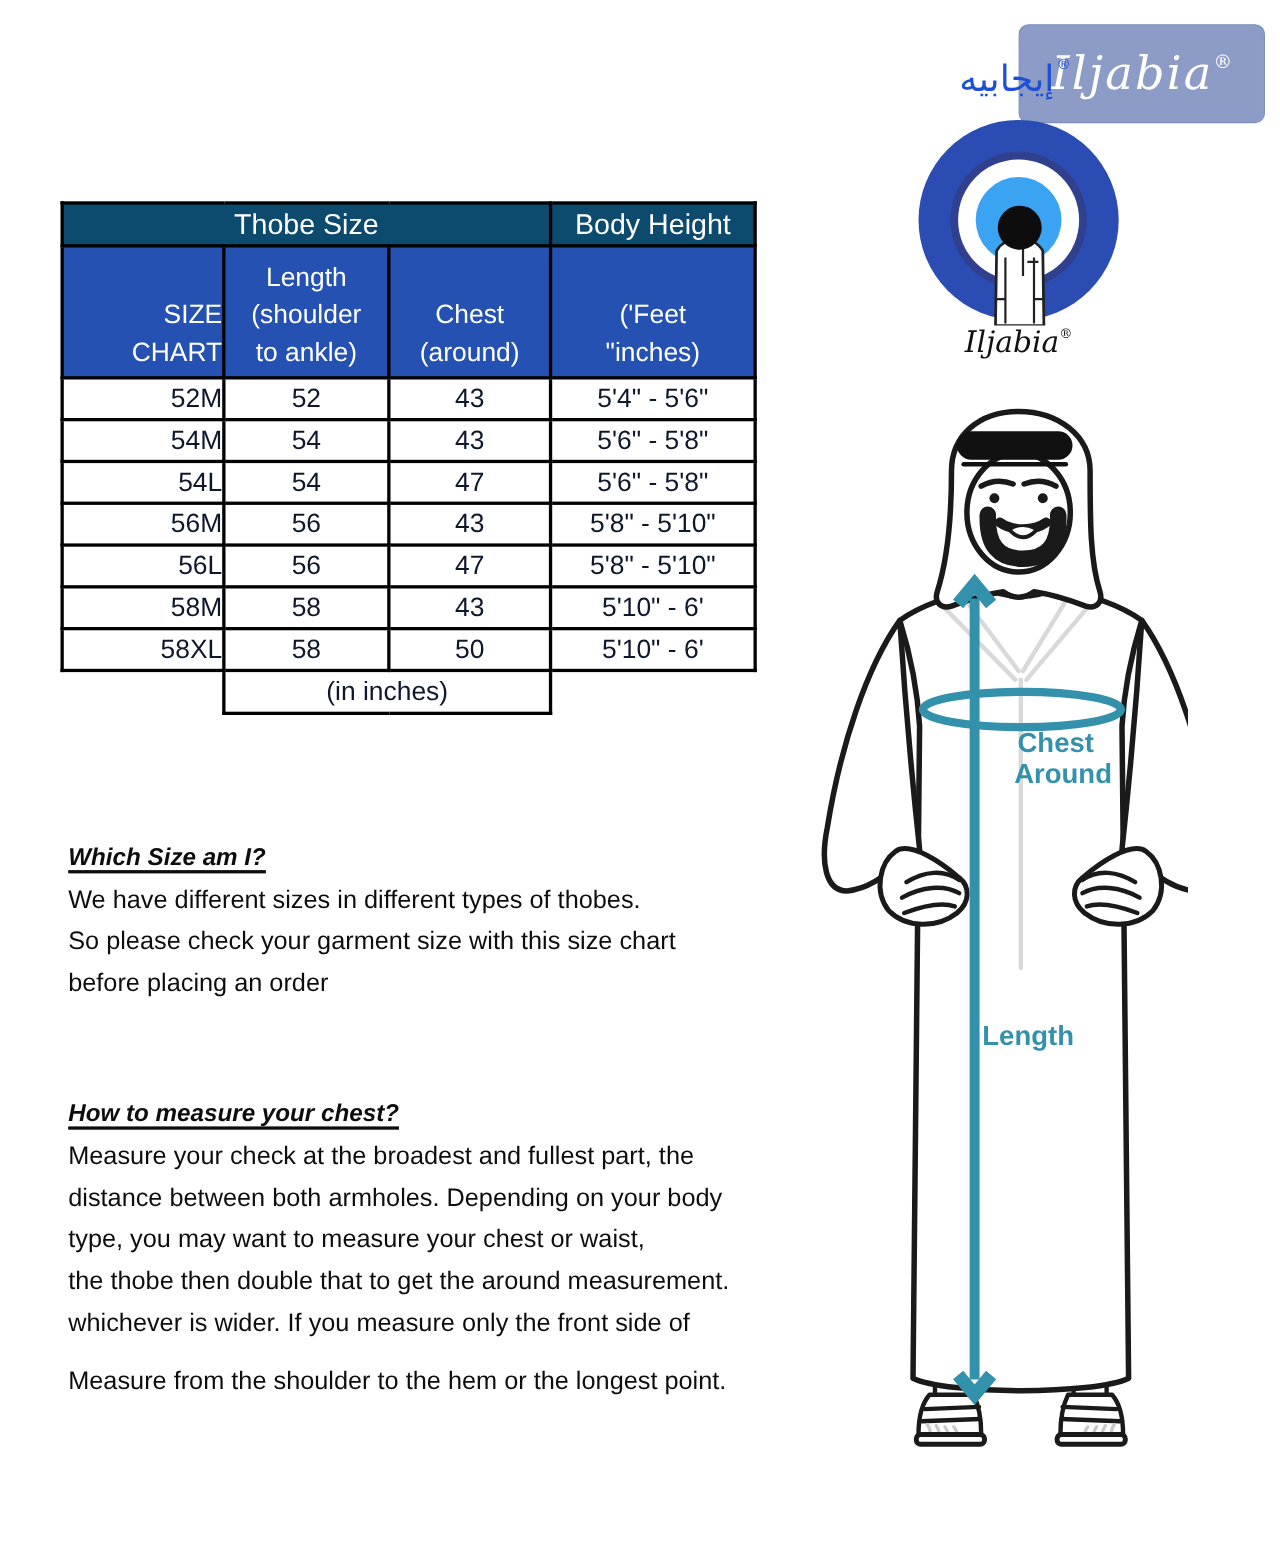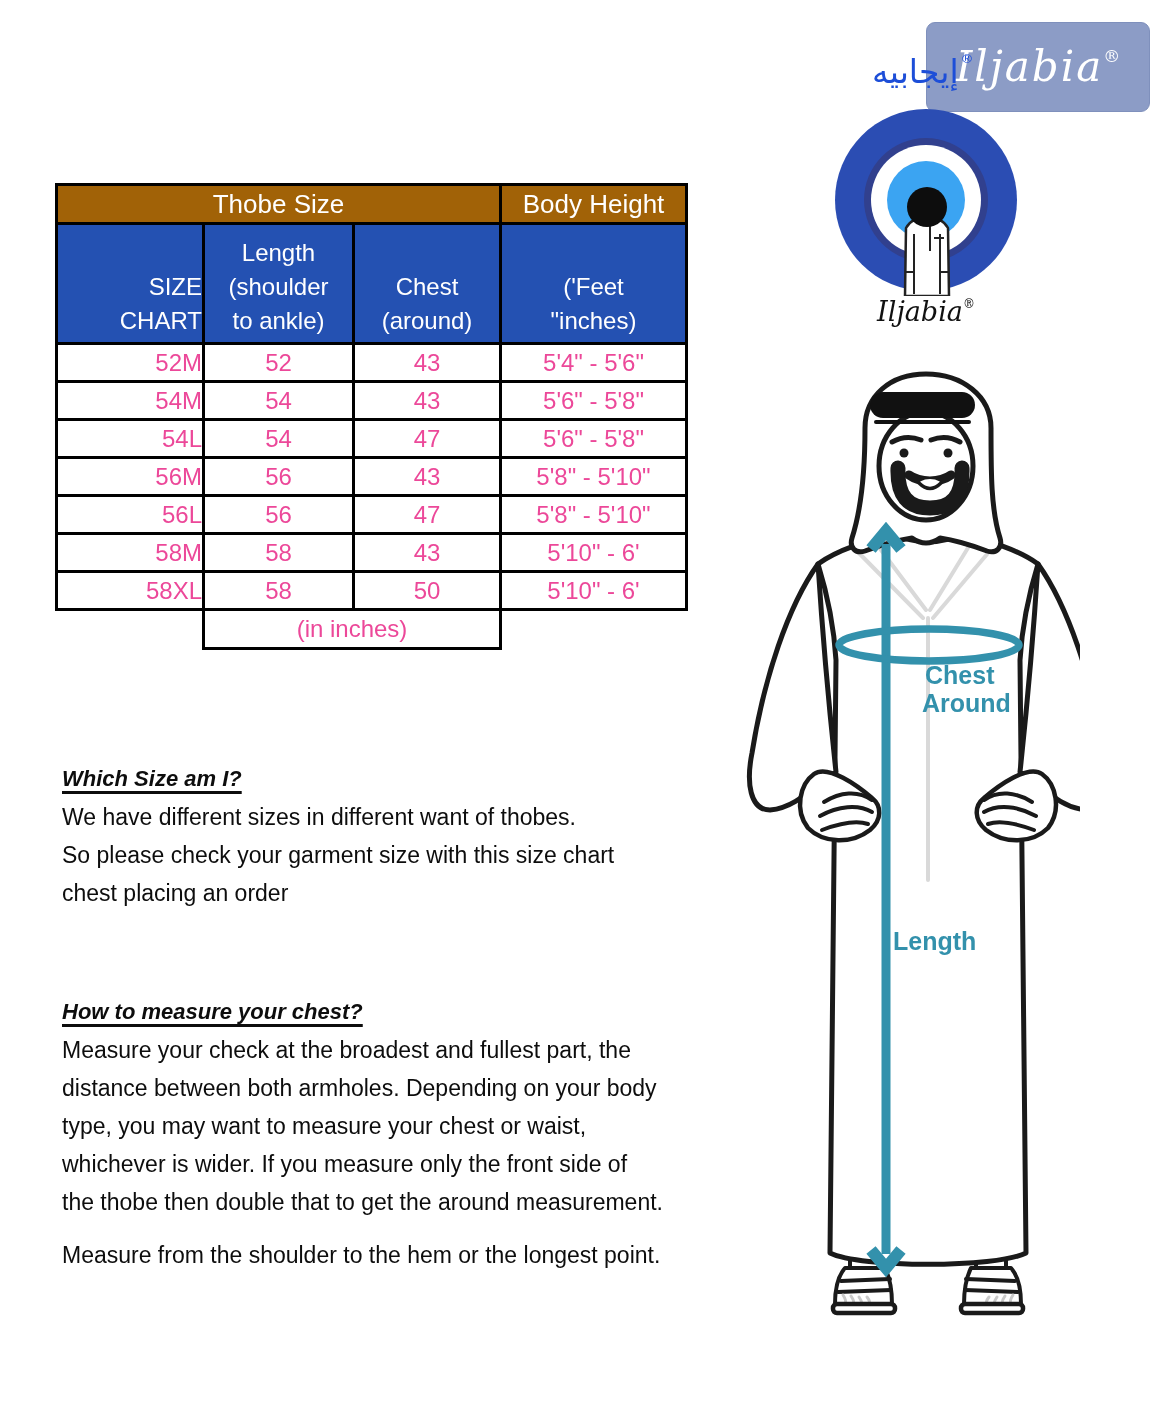--- a/index.html
+++ b/index.html
@@ -2,22 +2,22 @@
 <html><head>
 <meta charset="utf-8">
 <style>
   html,body{margin:0;padding:0;background:#ffffff;}
   body{width:1164px;height:1410px;position:relative;overflow:hidden;
        font-family:"Liberation Sans", sans-serif;color:#0d0d0d;}
 
   
   table.size-table{position:absolute;left:55px;top:183px;border-collapse:collapse;table-layout:fixed;}
   table.size-table td{border:3px solid #000;padding:0;text-align:center;vertical-align:middle;
-                      font-size:24px;color:#ec4899;background:#fff;}
-  table.size-table tr.grp td{background:#a16207;color:#fff;font-size:26px;height:36px;}
+                      font-size:24px;color:#0f172a;background:#fff;}
+  table.size-table tr.grp td{background:#0c4a6e;color:#fff;font-size:26px;height:36px;}
   table.size-table tr.colhdr td{background:#2451B2;color:#fff;font-size:24px;height:113px;
                                 vertical-align:bottom;line-height:34px;padding-bottom:4px;}
   table.size-table tr.data td{height:35px;}
   table.size-table td.ta-l{text-align:right;padding-left:8px;}
   table.size-table tr.foot td{height:36px;}
   table.size-table td.filler{border:none;background:transparent;}
   table.size-table td.footcell{border-top:none;}
 
   
   .sec{position:absolute;left:62px;}
@@ -141,32 +141,32 @@
   <tr class="foot">
     <td class="filler"></td>
     <td colspan="2" class="footcell">(in inches)</td>
     <td class="filler"></td>
   </tr>
 </tbody>
   </table>
 
 <div class="sec sec1">
   <div class="hd">Which Size am I?</div>
-  <div class="ln">We have different sizes in different want of thobes.</div>
+  <div class="ln">We have different sizes in different types of thobes.</div>
   <div class="ln">So please check your garment size with this size chart</div>
-  <div class="ln">chest placing an order</div>
+  <div class="ln">before placing an order</div>
 </div>
 
 <div class="sec sec2">
   <div class="hd">How to measure your chest?</div>
   <div class="ln">Measure your check at the broadest and fullest part, the</div>
   <div class="ln">distance between both armholes. Depending on your body</div>
   <div class="ln">type, you may want to measure your chest or waist,</div>
+  <div class="ln">the thobe then double that to get the around measurement.</div>
   <div class="ln">whichever is wider. If you measure only the front side of</div>
-  <div class="ln">the thobe then double that to get the around measurement.</div>
 </div>
 
 <div class="sec sec3">
   <div class="ln">Measure from the shoulder to the hem or the longest point.</div>
 </div>
 
 <svg class="man-svg" viewBox="0 0 340 960">
 
   <g stroke="#1a1a1a" stroke-width="4" fill="#ffffff" stroke-linejoin="round" stroke-linecap="round">
     <path d="M 110,886 L 110,906 M 140,886 L 140,906" fill="none"></path>

